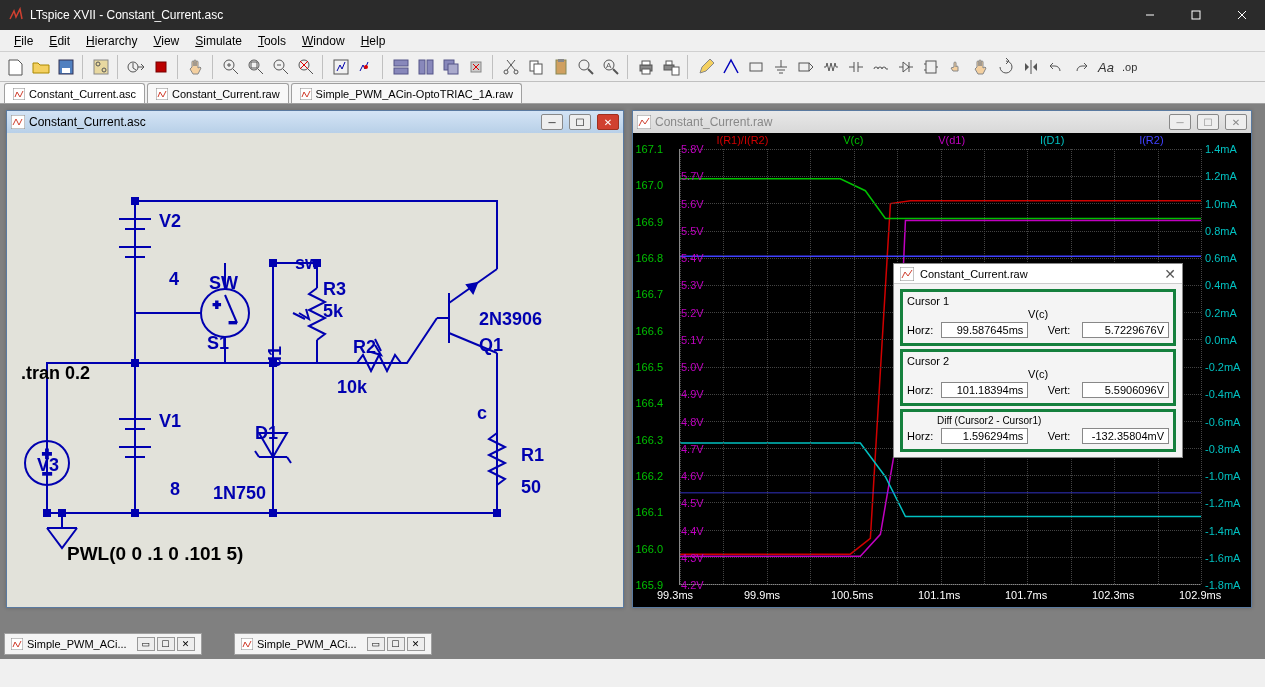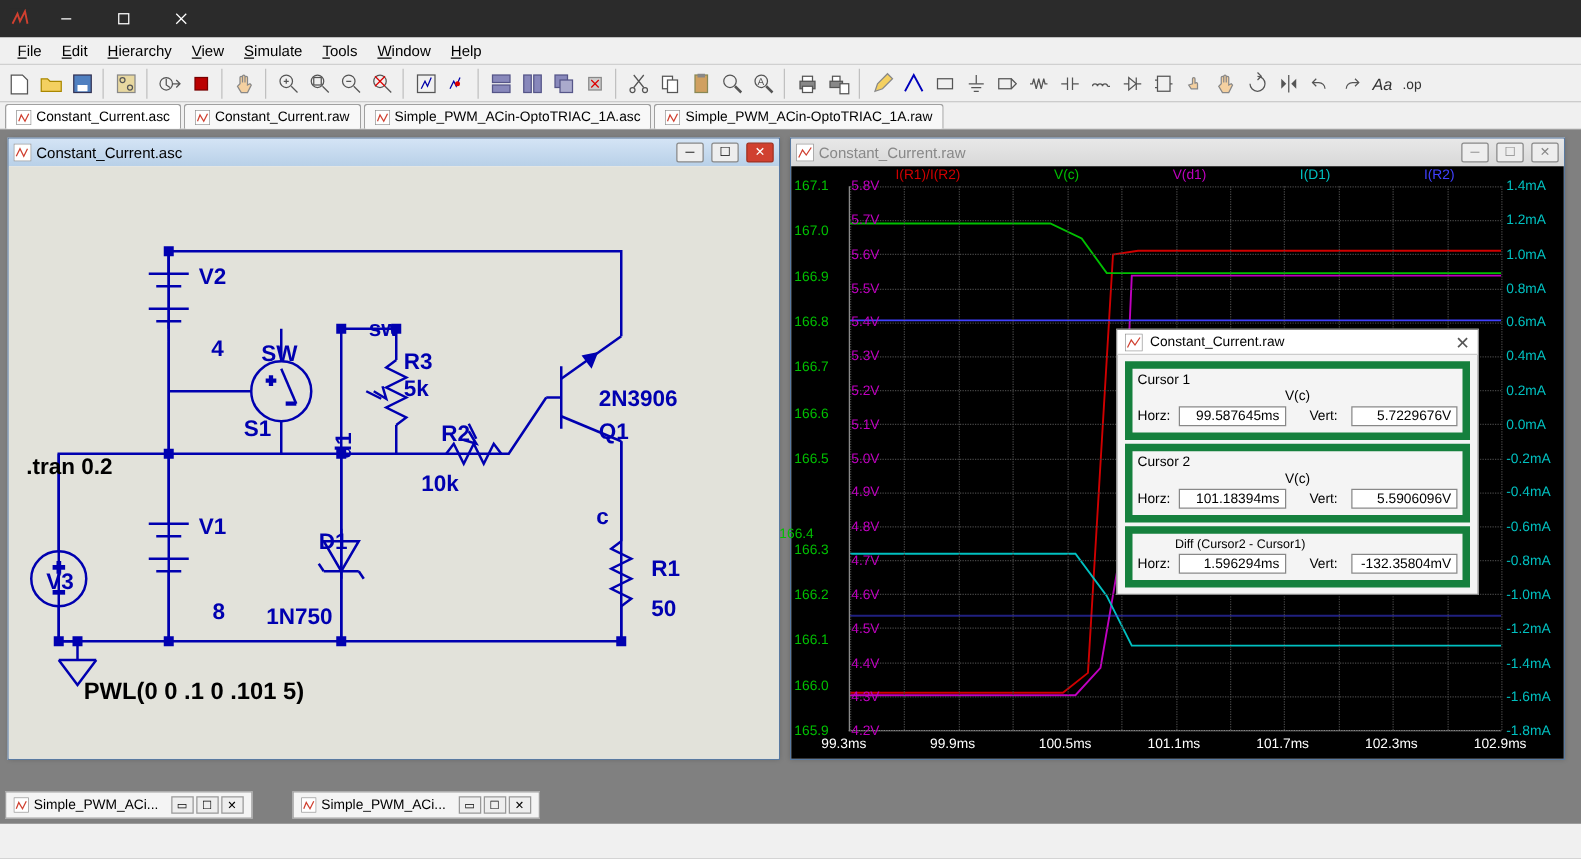--- a/index.html
+++ b/index.html
@@ -56,37 +56,38 @@
 .yaxis-r { position: absolute; right: 2px; top: 16px; bottom: 22px; width: 46px; color: #c00000; text-align: left; }
 .xaxis { position: absolute; left: 46px; right: 50px; bottom: 2px; height: 16px; color: #fff; }
 .legend-row { position: absolute; left: 46px; right: 50px; top: 1px; height: 14px; display: flex; justify-content: space-around; font-size: 11px; }
 .tick { position: absolute; font-size: 11px; }
 
 
 .cursorwin { position: absolute; background: #f4f4f4; border: 1px solid #888; box-shadow: 2px 2px 6px rgba(0,0,0,0.4); font-size: 11px; }
 .cursorwin .cwtitle { height: 20px; background: #fff; border-bottom: 1px solid #ccc; display: flex; align-items: center; padding: 0 6px; gap: 6px; }
 .cursorwin .cwtitle .cwclose { margin-left: auto; font-size: 14px; color: #555; }
 .cursorwin .cwbody { padding: 2px 6px; }
-.cursorwin .cwgroup { border: 6px solid #15803d; margin: 3px 0; padding: 3px 4px; }
+.cursorwin .cwgroup { border: 3px solid #15803d; margin: 3px 0; padding: 3px 4px; }
 .cursorwin .cwrow { display: flex; align-items: center; gap: 4px; margin: 2px 0; }
 .cursorwin .cwlabel { width: 32px; }
 .cursorwin .cwval { border: 1px solid #888; background: #fff; padding: 1px 4px; width: 92px; text-align: right; font-family: Arial; font-size: 11px; }
 .cursorwin .cwcenter { text-align: center; font-size: 11px; margin: 1px 0; }
 .minitab { background: #f4f4f4; border: 1px solid #a0a0a0; height: 22px; display: flex; align-items: center; padding: 0 6px; gap: 4px; font-size: 11px; }
 .minitab .mtbtns { display: flex; gap: 2px; margin-left: 6px; }
 .minitab .mtbtn { width: 18px; height: 14px; border: 1px solid #999; background: #eee; font-size: 9px; display: flex; align-items: center; justify-content: center; }
 </style>
 </head>
 <body>
 
 <div class="titlebar">
   <svg class="app-icon" viewBox="0 0 16 16">
       <rect width="16" height="16" fill="#2b2b2b"></rect>
       <path d="M2 12 L6 4 L8 10 L12 2 L14 12" stroke="#d04030" stroke-width="1.5" fill="none"></path>
     </svg>
+  <div class="title">LTspice XVII - Constant_Current.asc</div>
   <div class="winbtn">
       <svg width="10" height="10">
         <line x1="1" y1="5" x2="9" y2="5" stroke="#fff" stroke-width="1"></line>
       </svg>
     </div>
   <div class="winbtn">
       <svg width="10" height="10">
         <rect x="1" y="1" width="8" height="8" stroke="#fff" fill="none"></rect>
       </svg>
     </div>
@@ -391,27 +392,20 @@
         <path d="M2 9 L4 4 L7 9 L10 3" stroke="#d04030" fill="none"></path>
       </svg>
       <span>Constant_Current.asc</span>
     </div>
     <div class="tab">
       <svg class="tab-icon" width="12" height="12">
         <rect width="12" height="12" fill="#fff" stroke="#888"></rect>
         <path d="M2 9 L4 4 L7 9 L10 3" stroke="#d04030" fill="none"></path>
       </svg>
       <span>Constant_Current.raw</span>
-    </div>
-    <div class="tab">
-      <svg class="tab-icon" width="12" height="12">
-        <rect width="12" height="12" fill="#fff" stroke="#888"></rect>
-        <path d="M2 9 L4 4 L7 9 L10 3" stroke="#d04030" fill="none"></path>
-      </svg>
-      <span>Simple_PWM_ACin-OptoTRIAC_1A.asc</span>
     </div>
     <div class="tab">
       <svg class="tab-icon" width="12" height="12">
         <rect width="12" height="12" fill="#fff" stroke="#888"></rect>
         <path d="M2 9 L4 4 L7 9 L10 3" stroke="#d04030" fill="none"></path>
       </svg>
       <span>Simple_PWM_ACin-OptoTRIAC_1A.raw</span>
     </div>
   </div>
 
@@ -540,21 +534,21 @@
             <rect x="306" y="126" width="8" height="8"></rect>
           </g>
         </svg>
 
         <div class="label" style="left:152px; top:78px;">V2</div>
         <div class="label" style="left:162px; top:136px;">4</div>
         <div class="label" style="left:152px; top:278px;">V1</div>
         <div class="label" style="left:163px; top:346px;">8</div>
         <div class="label" style="left:30px; top:322px;">V3</div>
         <div class="label" style="left:202px; top:140px;">SW</div>
-        <div class="label" style="left:188px; top:200px;text-align:right;">S1</div>
+        <div class="label" style="left:200px; top:200px;text-align:right;">S1</div>
         <div class="label" style="left:288px; top:120px;">sw</div>
         <div class="label" style="left:316px; top:146px;">R3</div>
         <div class="label" style="left:316px; top:168px;">5k</div>
         <div class="label" style="left:346px; top:204px;">R2</div>
         <div class="label" style="left:330px; top:244px;">10k</div>
         <div class="label" style="left:248px; top:290px;">D1</div>
         <div class="label" style="left:258px; top:234px; transform:rotate(-90deg); transform-origin:left top;">d1</div>
         <div class="label" style="left:206px; top:350px;">1N750</div>
         <div class="label" style="left:472px; top:176px;">2N3906</div>
         <div class="label" style="left:472px; top:202px;">Q1</div>
@@ -633,21 +627,21 @@
             <div class="grid-v" style="left: 100%;"></div>
           </div>
         <div class="yaxis-l2" id="yl-outer" style="position: absolute;">
             <div class="tick" style="top: calc(0% - 6px); right: 0px; position: absolute; color: rgb(0, 192, 0);">167.1</div>
             <div class="tick" style="top: calc(8.33333% - 6px); right: 0px; position: absolute; color: rgb(0, 192, 0);">167.0</div>
             <div class="tick" style="top: calc(16.6667% - 6px); right: 0px; position: absolute; color: rgb(0, 192, 0);">166.9</div>
             <div class="tick" style="top: calc(25% - 6px); right: 0px; position: absolute; color: rgb(0, 192, 0);">166.8</div>
             <div class="tick" style="top: calc(33.3333% - 6px); right: 0px; position: absolute; color: rgb(0, 192, 0);">166.7</div>
             <div class="tick" style="top: calc(41.6667% - 6px); right: 0px; position: absolute; color: rgb(0, 192, 0);">166.6</div>
             <div class="tick" style="top: calc(50% - 6px); right: 0px; position: absolute; color: rgb(0, 192, 0);">166.5</div>
-            <div class="tick" style="top: calc(58.3333% - 6px); right: 12px; position: absolute; color: rgb(0, 192, 0); margin-top: 24px;">166.4</div>
+            <div class="tick" style="top: calc(58.3333% - 6px); right: 0px; position: absolute; color: rgb(0, 192, 0);">166.4</div>
             <div class="tick" style="top: calc(66.6667% - 6px); right: 0px; position: absolute; color: rgb(0, 192, 0);">166.3</div>
             <div class="tick" style="top: calc(75% - 6px); right: 0px; position: absolute; color: rgb(0, 192, 0);">166.2</div>
             <div class="tick" style="top: calc(83.3333% - 6px); right: 0px; position: absolute; color: rgb(0, 192, 0);">166.1</div>
             <div class="tick" style="top: calc(91.6667% - 6px); right: 0px; position: absolute; color: rgb(0, 192, 0);">166.0</div>
             <div class="tick" style="top: calc(100% - 6px); right: 0px; position: absolute; color: rgb(0, 192, 0);">165.9</div>
           </div>
         <div class="yaxis-l" id="yl-inner" style="left: 46px; width: 30px; text-align: left; position: absolute;">
             <div class="tick" style="top: calc(0% - 6px); left: 2px; position: absolute; color: rgb(192, 0, 192);">5.8V</div>
             <div class="tick" style="top: calc(6.25% - 6px); left: 2px; position: absolute; color: rgb(192, 0, 192);">5.7V</div>
             <div class="tick" style="top: calc(12.5% - 6px); left: 2px; position: absolute; color: rgb(192, 0, 192);">5.6V</div>

